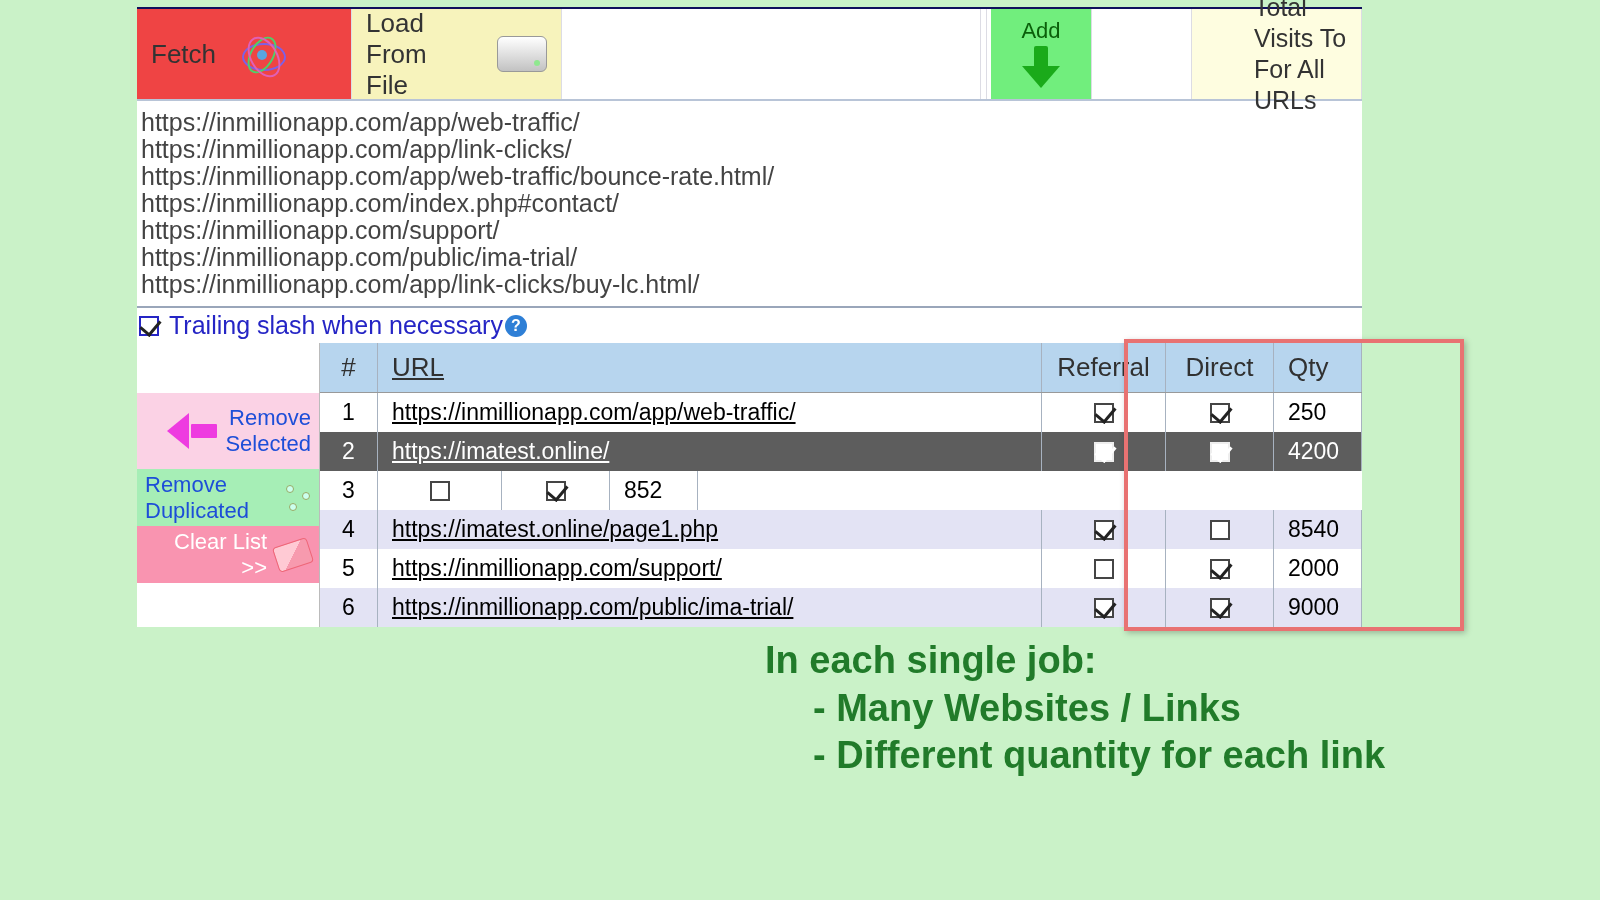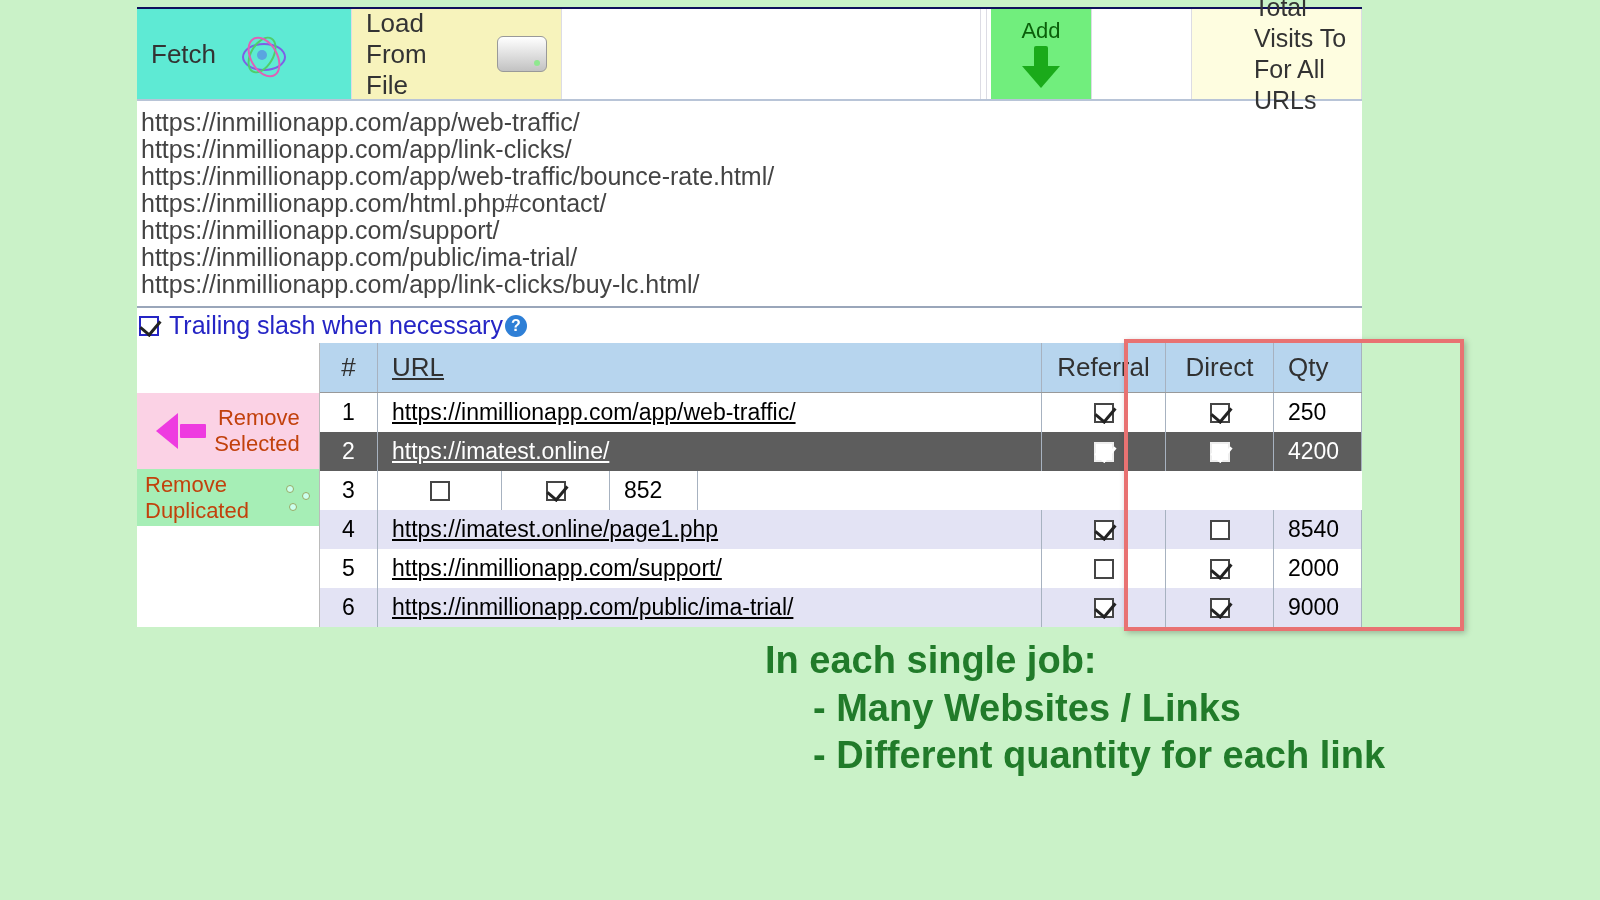--- a/index.html
+++ b/index.html
@@ -25,21 +25,21 @@
   }
   .topbtn {
     display: flex;
     align-items: center;
     padding: 0 14px;
     gap: 22px;
     font-size: 26px;
     color: #333;
     border-right: 1px solid #dcdce4;
   }
-  .fetch { background: #5eead4; width: 215px; }
+  .fetch { background: #ef4444; width: 215px; }
   .load  { background: #f7f3bc; width: 210px; }
   .spacer { flex: 1; background: #fff; }
   .add-wrap { display:flex; gap:4px;}
   .add   { background: #71ee7d; width: 101px; flex-direction: column; justify-content:center; align-items:center; gap:2px;}
   .add .lbl { font-size:22px; color:#0a5f0a; font-weight:500; }
   .total { background: #fefde0; width: 170px; flex-direction:column; justify-content:center; align-items:flex-start; font-size:25px; line-height:1.25; }
   .icon-atom {
     width:46px; height:46px; position:relative;
   }
   .icon-atom::before, .icon-atom::after {
@@ -75,21 +75,21 @@
   .optline {
     display:flex; align-items:center; gap:2px;
     padding: 3px 2px;
     font-size: 25px;
     color: #2525c5;
   }
   .help { width:22px; height:22px; border-radius:50%; background:#2e7fd6; color:#fff; font-size:16px; font-weight:bold; display:flex; align-items:center; justify-content:center;}
   .mainrow { display:flex; }
   .sidebtns { width:182px; display:flex; flex-direction:column; }
   .sidebtn {
-    font-size:22px; color:#c2410c; display:flex; align-items:center; justify-content:center;
+    font-size:22px; color:#1d4ed8; display:flex; align-items:center; justify-content:flex-end;
     padding: 4px 8px; text-align:right; gap:8px; position:relative;
   }
   .sidebtn.remove { background:#fbd2e5; height:76px; }
   .sidebtn.dup    { background:#a6eeb6; height:57px; }
   .sidebtn.clr    { background:#f994b0; height:57px; color:#fff; justify-content:flex-start; padding-left:6px;}
   .dots { position:relative; width:28px; height:28px; }
   .dots span { position:absolute; width:8px; height:8px; border:1px solid #9a6; border-radius:50%; background:#cfe;}
   .dots span:nth-child(1){left:3px; top:1px;}
   .dots span:nth-child(2){right:1px; top:8px;}
   .dots span:nth-child(3){left:6px; bottom:1px;}
@@ -166,21 +166,21 @@
     <div class="topbtn total">
       <span style="white-space:pre-line;margin-left:48px;">Total Visits To
 For All URLs</span>
     </div>
   </div>
 
   <div class="urltext" id="url-textarea">
       <div>https://inmillionapp.com/app/web-traffic/</div>
       <div>https://inmillionapp.com/app/link-clicks/</div>
       <div>https://inmillionapp.com/app/web-traffic/bounce-rate.html/</div>
-      <div>https://inmillionapp.com/html.php#contact/</div>
+      <div>https://inmillionapp.com/index.php#contact/</div>
       <div>https://inmillionapp.com/support/</div>
       <div>https://inmillionapp.com/public/ima-trial/</div>
       <div>https://inmillionapp.com/app/link-clicks/buy-lc.html/</div>
     </div>
 
   <div class="optline">
     <label style="display:flex;align-items:center;gap:10px;">
       <span class="cb checked" style="border-color:#2525c5;"></span>
       <span>Trailing slash when necessary</span>
     </label>
@@ -200,20 +200,24 @@
       </div>
       <div class="sidebtn dup">
         <span style="white-space:pre-line;text-align:left;flex:1;">Remove
 Duplicated</span>
         <span class="dots">
             <span></span>
             <span></span>
             <span></span>
           </span>
       </div>
+      <div class="sidebtn clr">
+        <span style="flex:1;">Clear List &gt;&gt;</span>
+        <span class="eraser"></span>
+      </div>
     </div>
 
     <div class="grid">
       <div class="ghead">
         <div class="c-num">#</div>
         <div class="c-url">URL</div>
         <div class="c-ref">Referral</div>
         <div class="c-dir">Direct</div>
         <div class="c-qty">Qty</div>
       </div>

